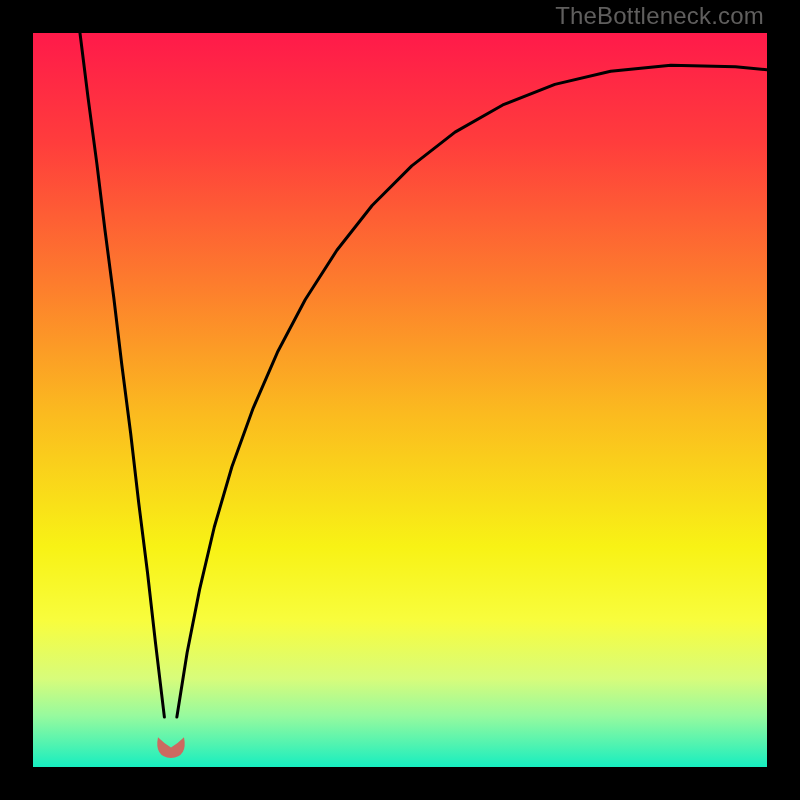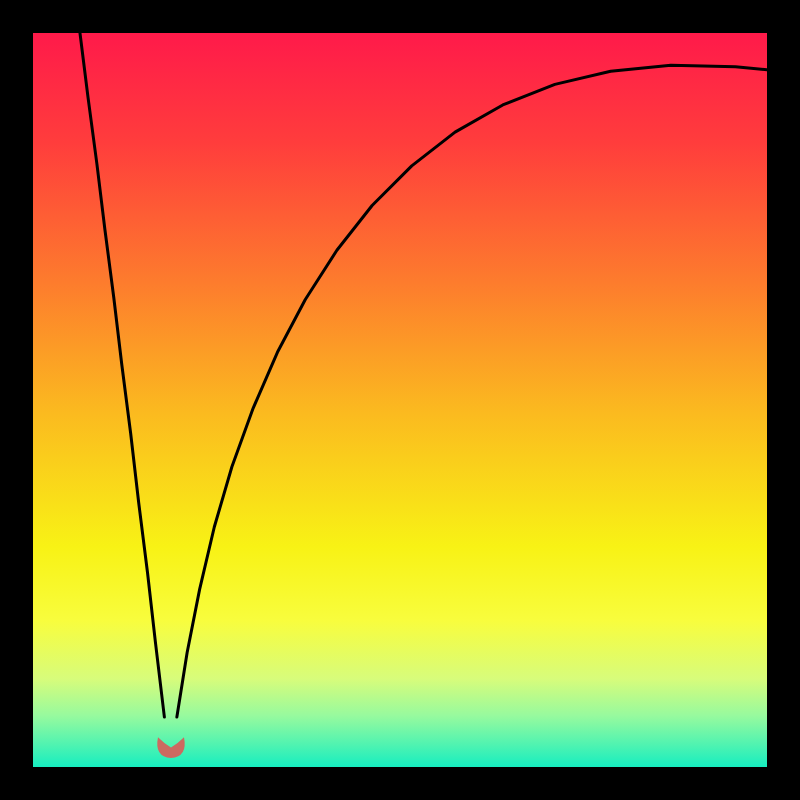--- a/index.html
+++ b/index.html
@@ -36,20 +36,21 @@
     color: #605f5e;
     letter-spacing: 0.2px;
   }
   svg { display: block; }
 </style>
 </head>
 <body>
 
 <div class="frame">
 
+  <div class="watermark">TheBottleneck.com</div>
 
   <div class="plot">
     <svg id="chart-svg" width="734" height="734" viewBox="0 0 734 734">
       <defs>
         <linearGradient id="bg-grad" x1="0" y1="0" x2="0" y2="1">
             <stop offset="0%" stop-color="#ff1a4a"></stop>
             <stop offset="15%" stop-color="#ff3d3c"></stop>
             <stop offset="34%" stop-color="#fd7c2d"></stop>
             <stop offset="52%" stop-color="#fbbb1f"></stop>
             <stop offset="70%" stop-color="#f8f215"></stop>

